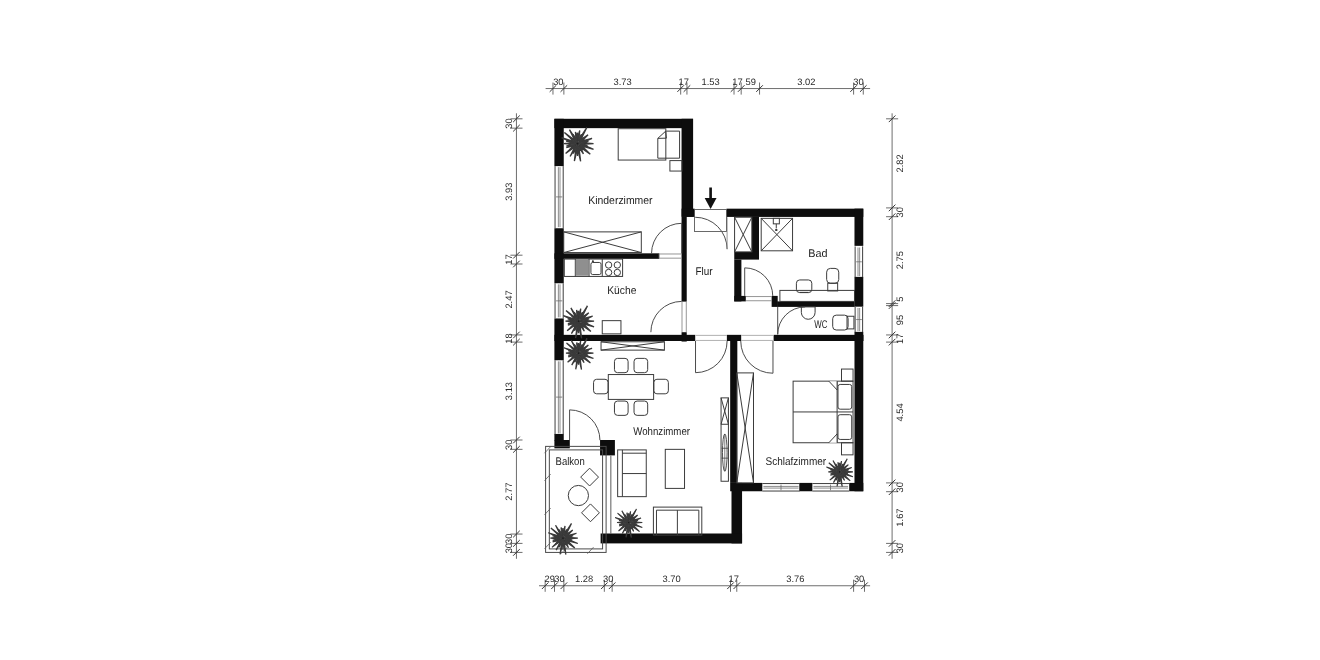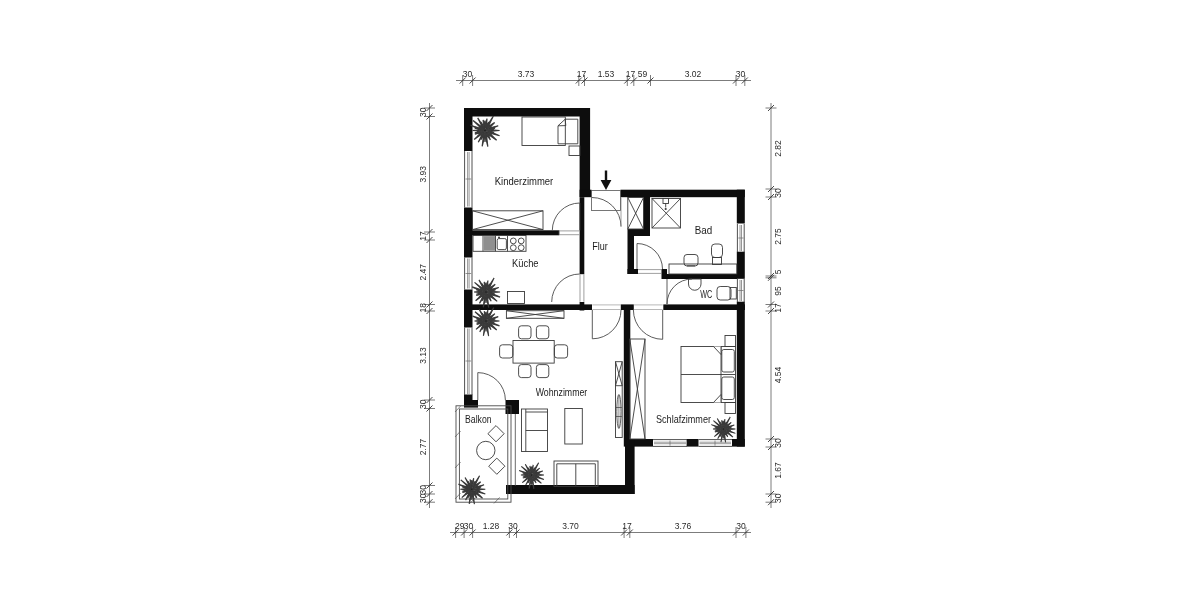--- a/index.html
+++ b/index.html
@@ -1,16 +1,16 @@
 <!DOCTYPE html>
 <html><head>
 <meta charset="utf-8">
 <style>
   html,body{margin:0;padding:0;background:#ffffff;}
-  .wrap{width:1132px;height:600px;position:relative;background:#fff;overflow:hidden;filter:grayscale(1);}
+  .wrap{width:1132px;height:600px;position:relative;background:#fff;overflow:hidden;filter:grayscale(1);margin-left:40px;}
   svg{display:block;}
   text{font-family:"Liberation Sans", sans-serif; fill:#1c1c1c;}
   .room{font-size:10.2px;}
   .dim{font-size:8.5px; fill:#2a2a2a;}
 </style>
 </head>
 <body>
 <div class="wrap">
 <svg width="1200" height="600" viewBox="0 0 1200 600">
 <defs>

